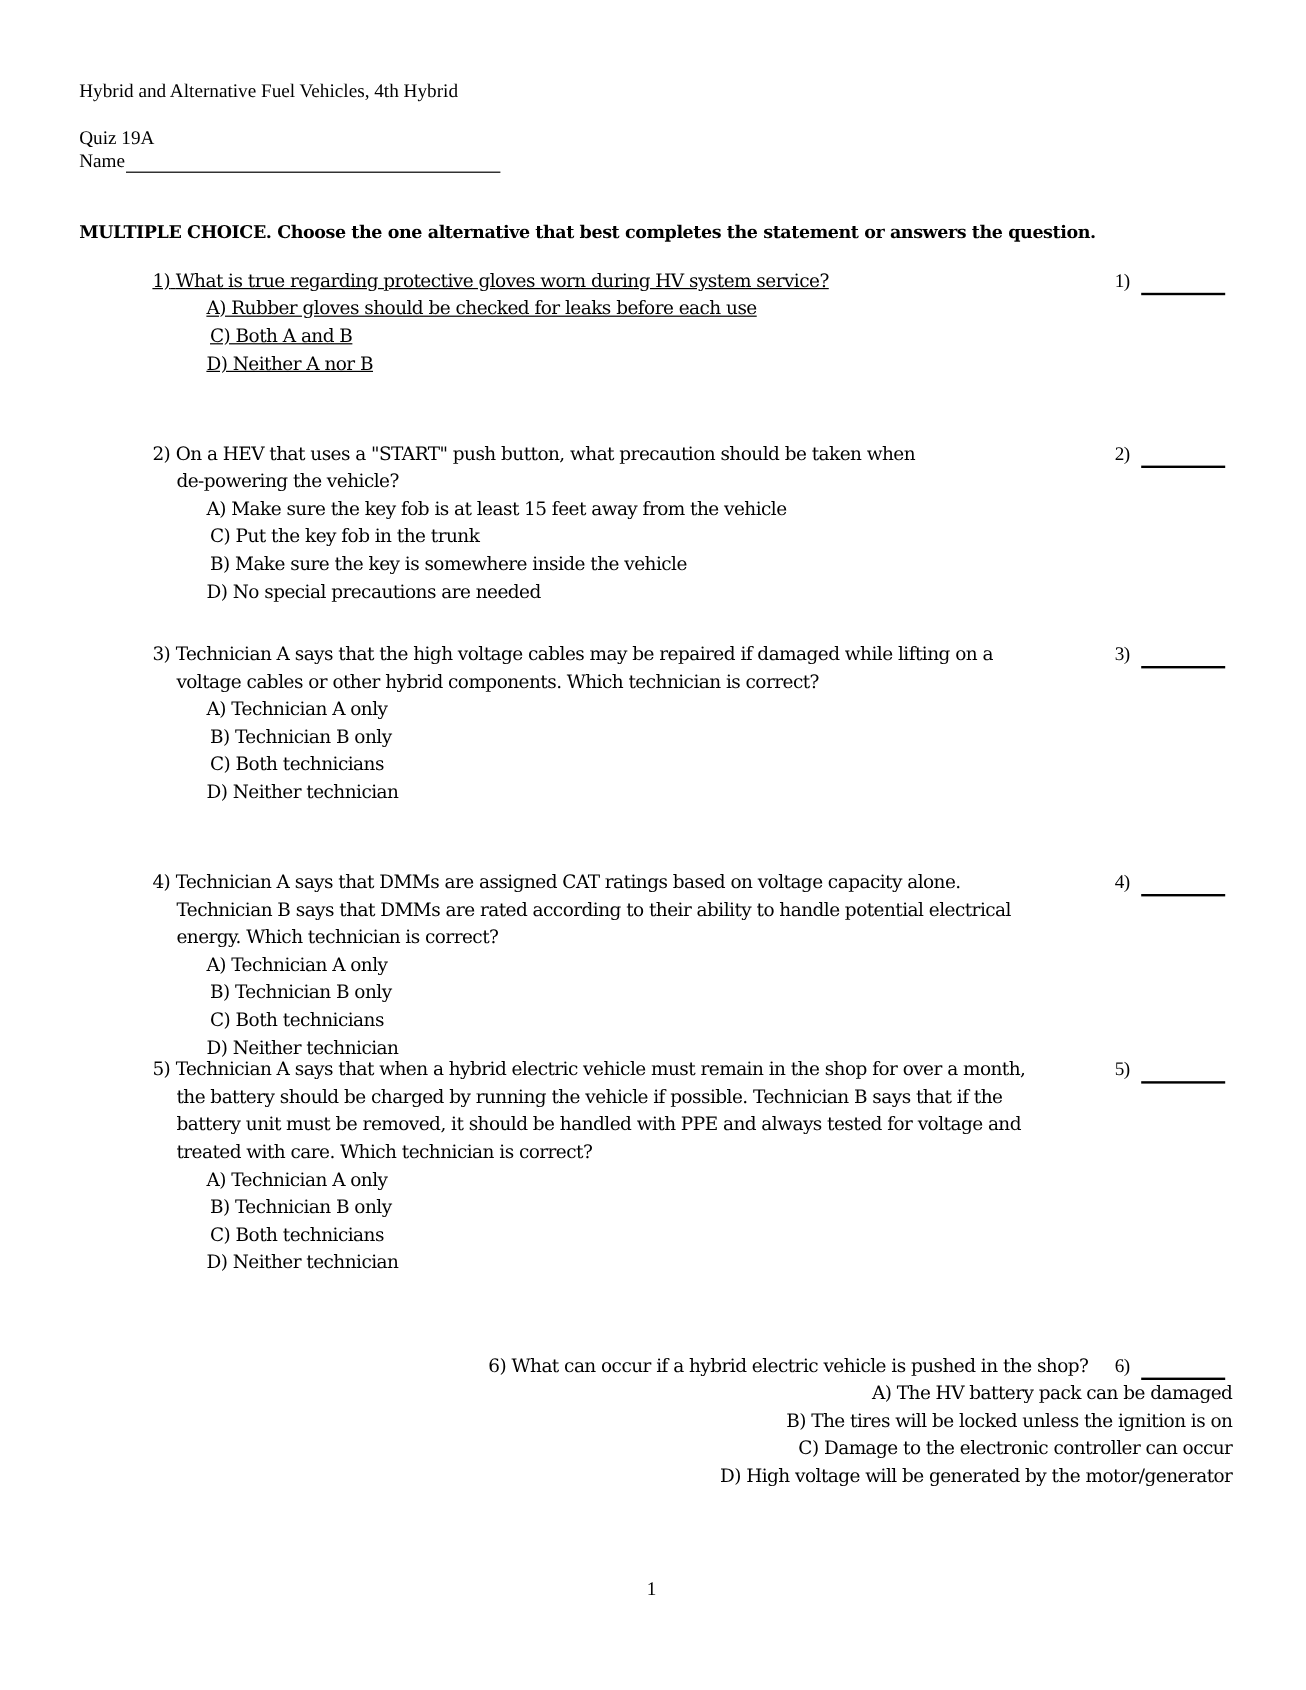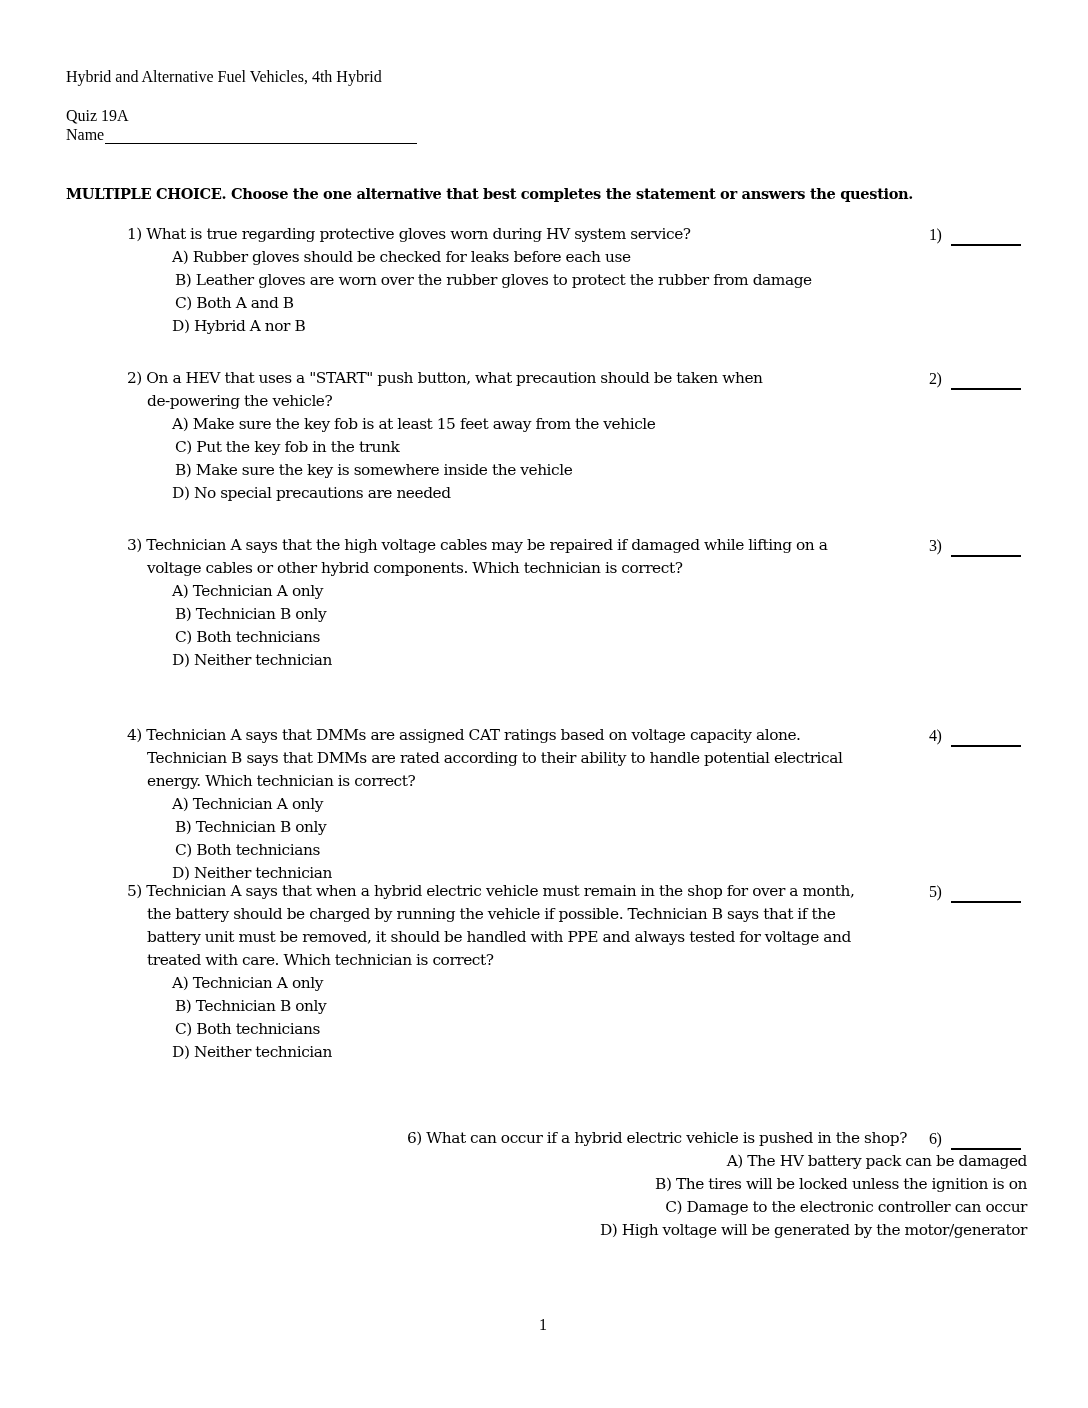--- a/index.html
+++ b/index.html
@@ -26,30 +26,29 @@
 
 <div class="hdr" id="doc-title">Hybrid and Alternative Fuel Vehicles, 4th Hybrid</div>
 <div class="hdr" id="quiz-id">Quiz 19A</div>
 <div class="hdr" id="name-line">
   <span>Name</span>
     <span class="rule"></span>
 </div>
 
 <div id="instructions">MULTIPLE CHOICE.  Choose the one alternative that best completes the statement or answers the question.</div>
 
-<div class="question" style="top:223px;">
+<div class="question" style="top:223px;text-decoration:underline;">
   <div class="qtext">
     <span class="qnum">1)</span>
     <span>What is true regarding protective gloves worn during HV system service?</span>
   </div>
   <ul class="options">
     <li class="option a">A) Rubber gloves should be checked for leaks before each use</li>
-    <li class="option b">B) Leather gloves are worn over the rubber gloves to protect the rubber from damage</li>
     <li class="option c">C) Both A and B</li>
-    <li class="option d">D) Hybrid A nor B</li>
+    <li class="option d">D) Neither A nor B</li>
   </ul>
   <div class="answer-slot">
     <span>1)</span>
       <span class="blank"></span>
   </div>
 </div>
 
 <div class="question" style="top:367px;">
   <div class="qtext">
     <span class="qnum">2)</span>

